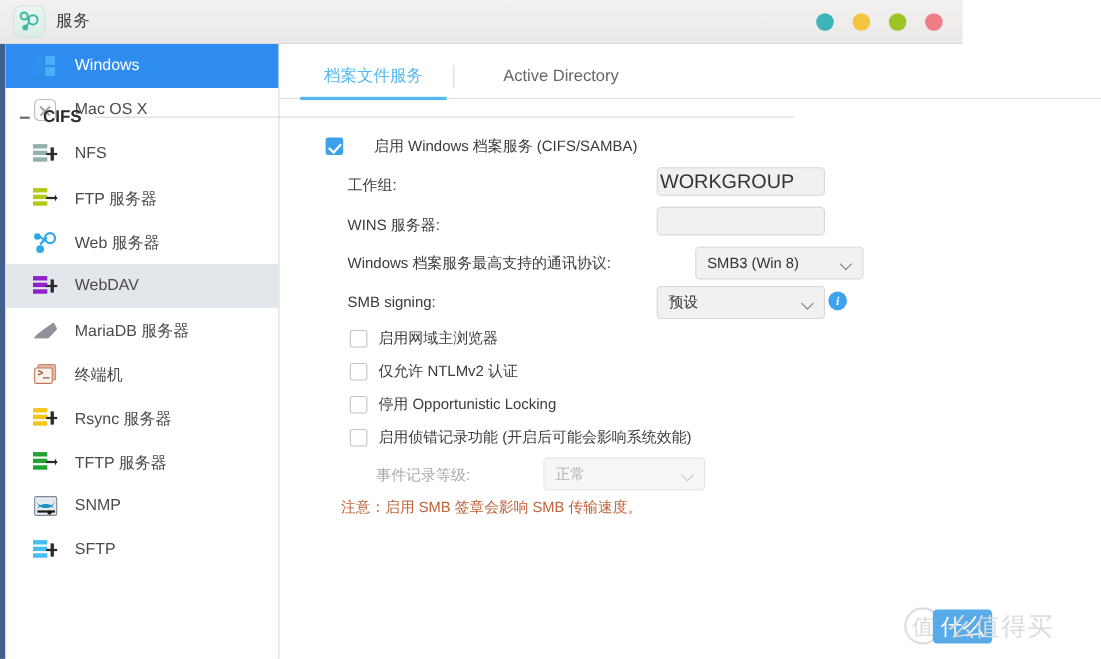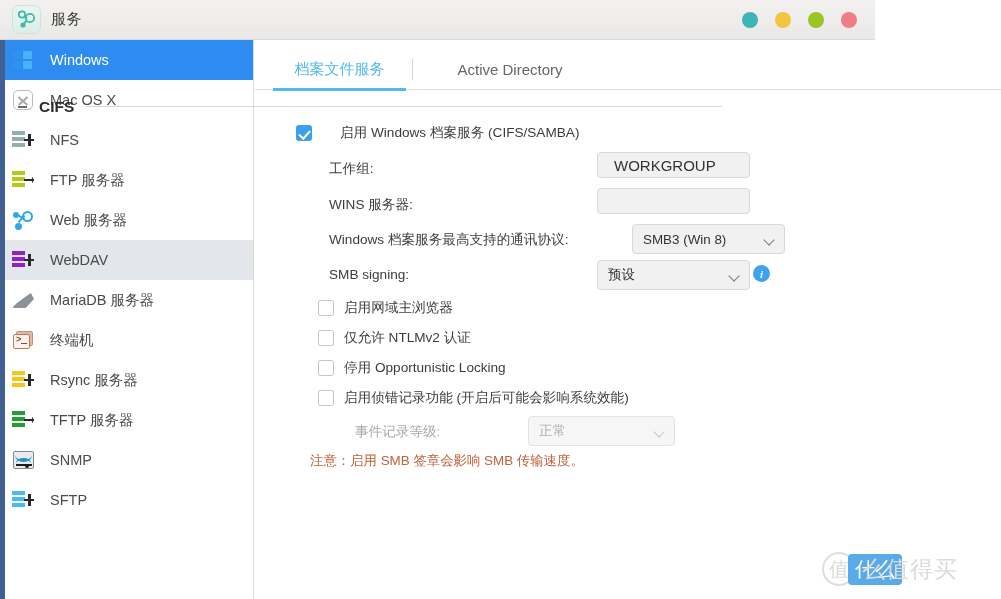--- a/index.html
+++ b/index.html
@@ -49,21 +49,21 @@
   
   #sidebar {
     position: absolute; left: 5px; top: 40px; width: 249px; height: 559px;
     background: #ffffff;
     border-right: 1px solid #dadada;
   }
   .nav-item {
     position: relative;
     height: 40px;
     display: flex; align-items: center;
-    padding-left: 6px;
+    padding-left: 24px;
     gap: 15px;
     cursor: default;
   }
   .nav-item .nav-label {
     font-size: 14.5px; color: #4a4a4a; white-space: nowrap;
   }
   .nav-item.selected { background: #2e8bf0; }
   .nav-item.selected .nav-label { color: #ffffff; }
   .nav-item.hovered { background: #e3e6ea; }
   .nav-icon {
@@ -181,28 +181,28 @@
   }
   .cb.checked { background: #3aa0ec; border-color: #3aa0ec; }
   .cb.checked:after {
     content:""; position:absolute; left:4.3px; top:1.6px; width:5px; height:9px;
     border:solid #ffffff; border-width: 0 2px 2px 0; transform: rotate(42deg);
   }
   .cb-label { font-size: 13.6px; color: #3c3c3c; white-space: nowrap; }
 
   
   .flabel {
-    position: absolute; font-size: 13.6px; color: #3c3c3c; white-space: nowrap; margin-left: 13px;
+    position: absolute; font-size: 13.6px; color: #3c3c3c; white-space: nowrap;
   }
   .flabel.disabled { color: #a9a9a9; }
   .finput {
     position: absolute; height: 26px;
     background: #f1f1f1; border: 1px solid #d8d8d8; border-radius: 4px;
-    font-size: 15px; color: #333;
-    display: flex; align-items: center; padding: 0 16px;
+    font-size: 18px; color: #333;
+    display: flex; align-items: center; padding: 0 2px;
   }
   .fselect {
     position: absolute; height: 30px;
     background: #f1f1f1; border: 1px solid #d8d8d8; border-radius: 4px;
     font-size: 13.4px; color: #333;
     display: flex; align-items: center; padding: 0 26px 0 10px;
   }
   .fselect .chev {
     position: absolute; right: 10px; top: 11px; width: 9px; height: 9px;
   }
@@ -474,21 +474,21 @@
   <div class="cbrow" style="left:318px; top:359px;">
     <span class="cb"></span>
     <span class="cb-label">停用 Opportunistic Locking</span>
   </div>
   <div class="cbrow" style="left:318px; top:389px;">
     <span class="cb"></span>
     <span class="cb-label">启用侦错记录功能 (开启后可能会影响系统效能)</span>
   </div>
 
   <div class="flabel disabled" style="left:342px; top:423px;">事件记录等级:</div>
-  <div class="fselect disabled" style="left:494px; top:416px; width:147px;margin-left:34px;">
+  <div class="fselect disabled" style="left:494px; top:416px; width:147px;">
     <span>正常</span>
     <span class="chev"></span>
   </div>
 
   <div id="note">注意：启用 SMB 签章会影响 SMB 传输速度。</div>
 
   <div id="watermark">
     <span class="circle">值</span>
     <span class="pill">什么</span>
     <span class="tail">么值得买</span>

